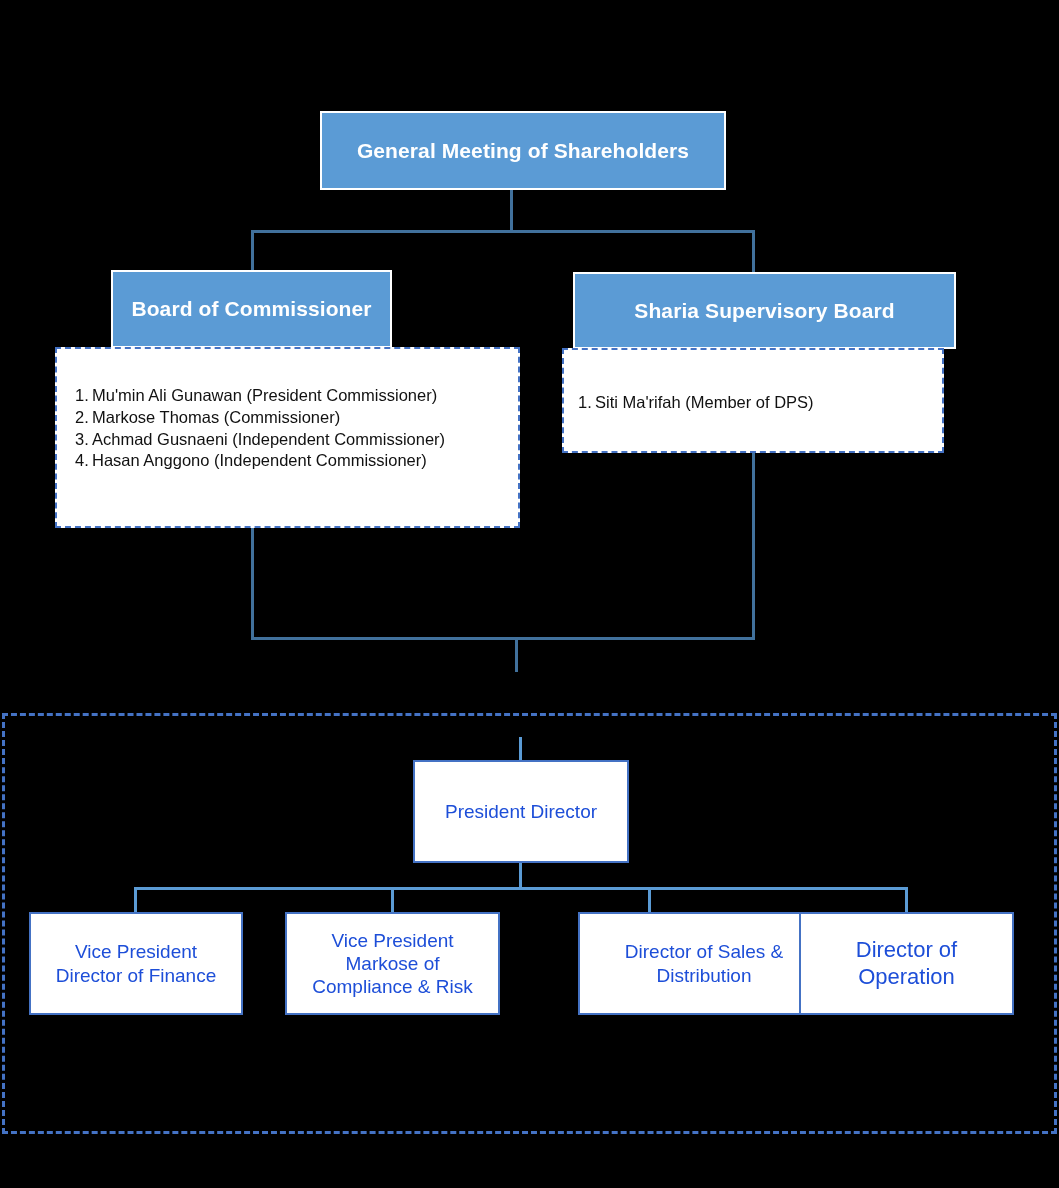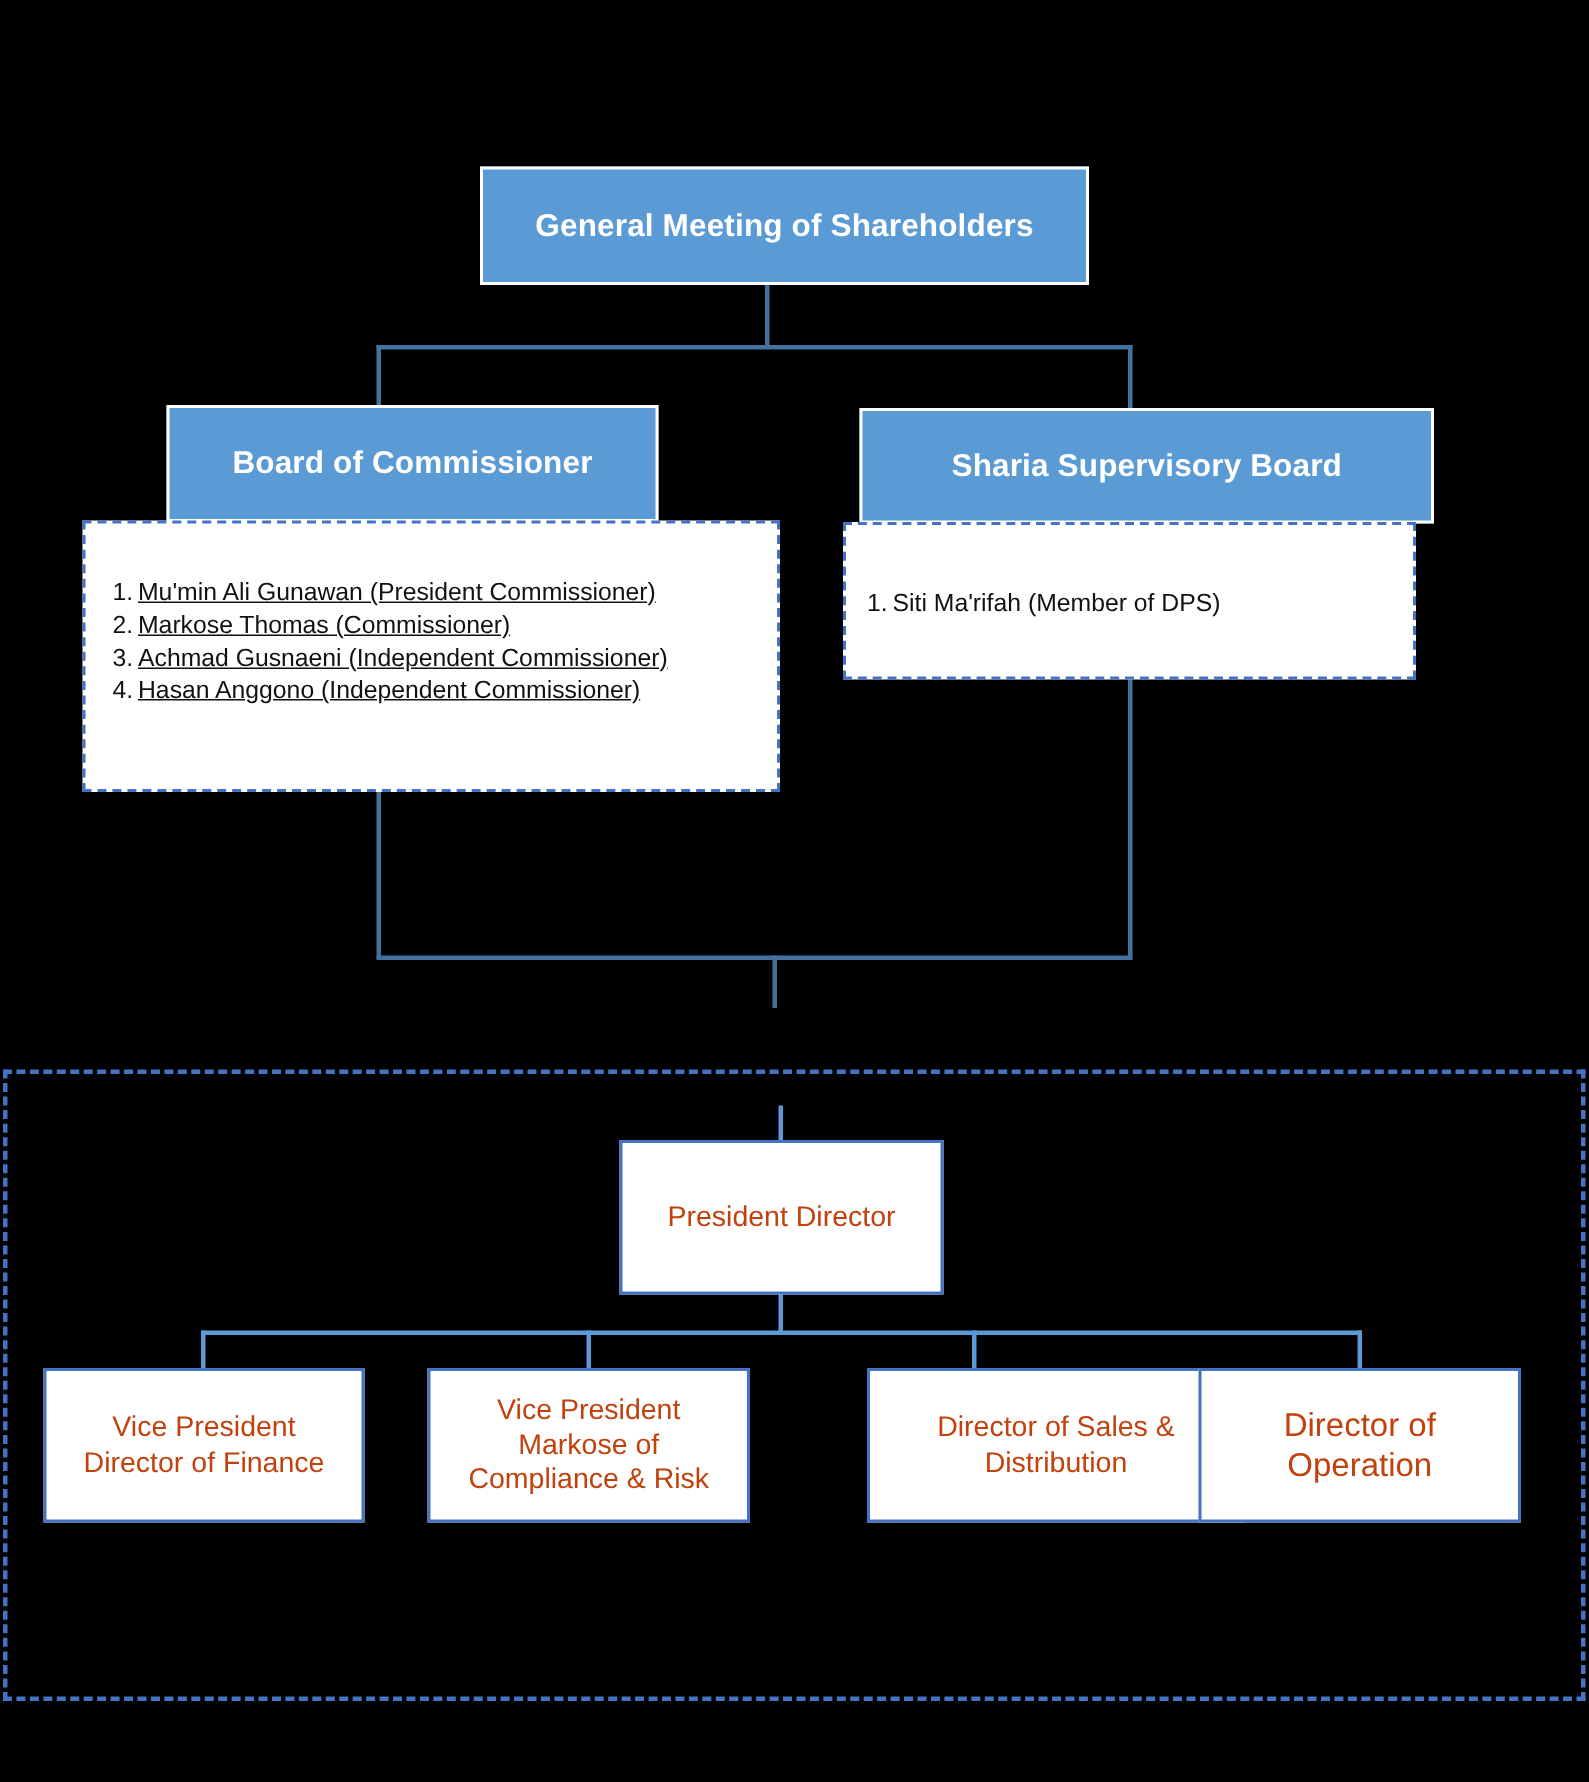--- a/index.html
+++ b/index.html
@@ -77,21 +77,21 @@
     white-space: nowrap;
   }
   .list-num {
     display: inline-block;
     min-width: 17px;
   }
 
   .node-plain {
     background: #FFFFFF;
     border: 2px solid #4472C4;
-    color: #c2410c;
+    color: #1d4ed8;
     font-size: 19px;
     line-height: 1.22;
     padding: 2px 6px;
   }
   .node-plain.small {
     font-size: 22px;
   }
 </style>
 </head>
 <body>
@@ -116,25 +116,25 @@
   <div class="conn-light" style="left:134px; top:887px; width:774px; height:3px;"></div>
   <div class="conn-light" style="left:134px; top:887px; width:3px; height:26px;"></div>
   <div class="conn-light" style="left:391px; top:887px; width:3px; height:26px;"></div>
   <div class="conn-light" style="left:648px; top:887px; width:3px; height:26px;"></div>
   <div class="conn-light" style="left:905px; top:887px; width:3px; height:26px;"></div>
 
   <div class="node node-header" style="left:309px; top:111px; width:406px; height:79px;">
     <span>General Meeting of Shareholders</span>
   </div>
 
-  <div class="node node-header" style="left:100px; top:270px; width:328px; height:78px;">
+  <div class="node node-header" style="left:100px; top:270px; width:281px; height:78px;">
     <span>Board of Commissioner</span>
   </div>
 
-  <div class="node node-list" style="left:55px; top:347px; width:465px; height:181px;text-decoration:underline;">
+  <div class="node node-list" style="left:55px; top:347px; width:465px; height:181px;">
     <div class="list-inner">
       <div class="list-row">
         <span class="list-num">1.</span><span>Mu'min Ali Gunawan (President Commissioner)</span>
       </div>
       <div class="list-row">
         <span class="list-num">2.</span><span>Markose Thomas (Commissioner)</span>
       </div>
       <div class="list-row">
         <span class="list-num">3.</span><span>Achmad Gusnaeni (Independent Commissioner)</span>
       </div>

